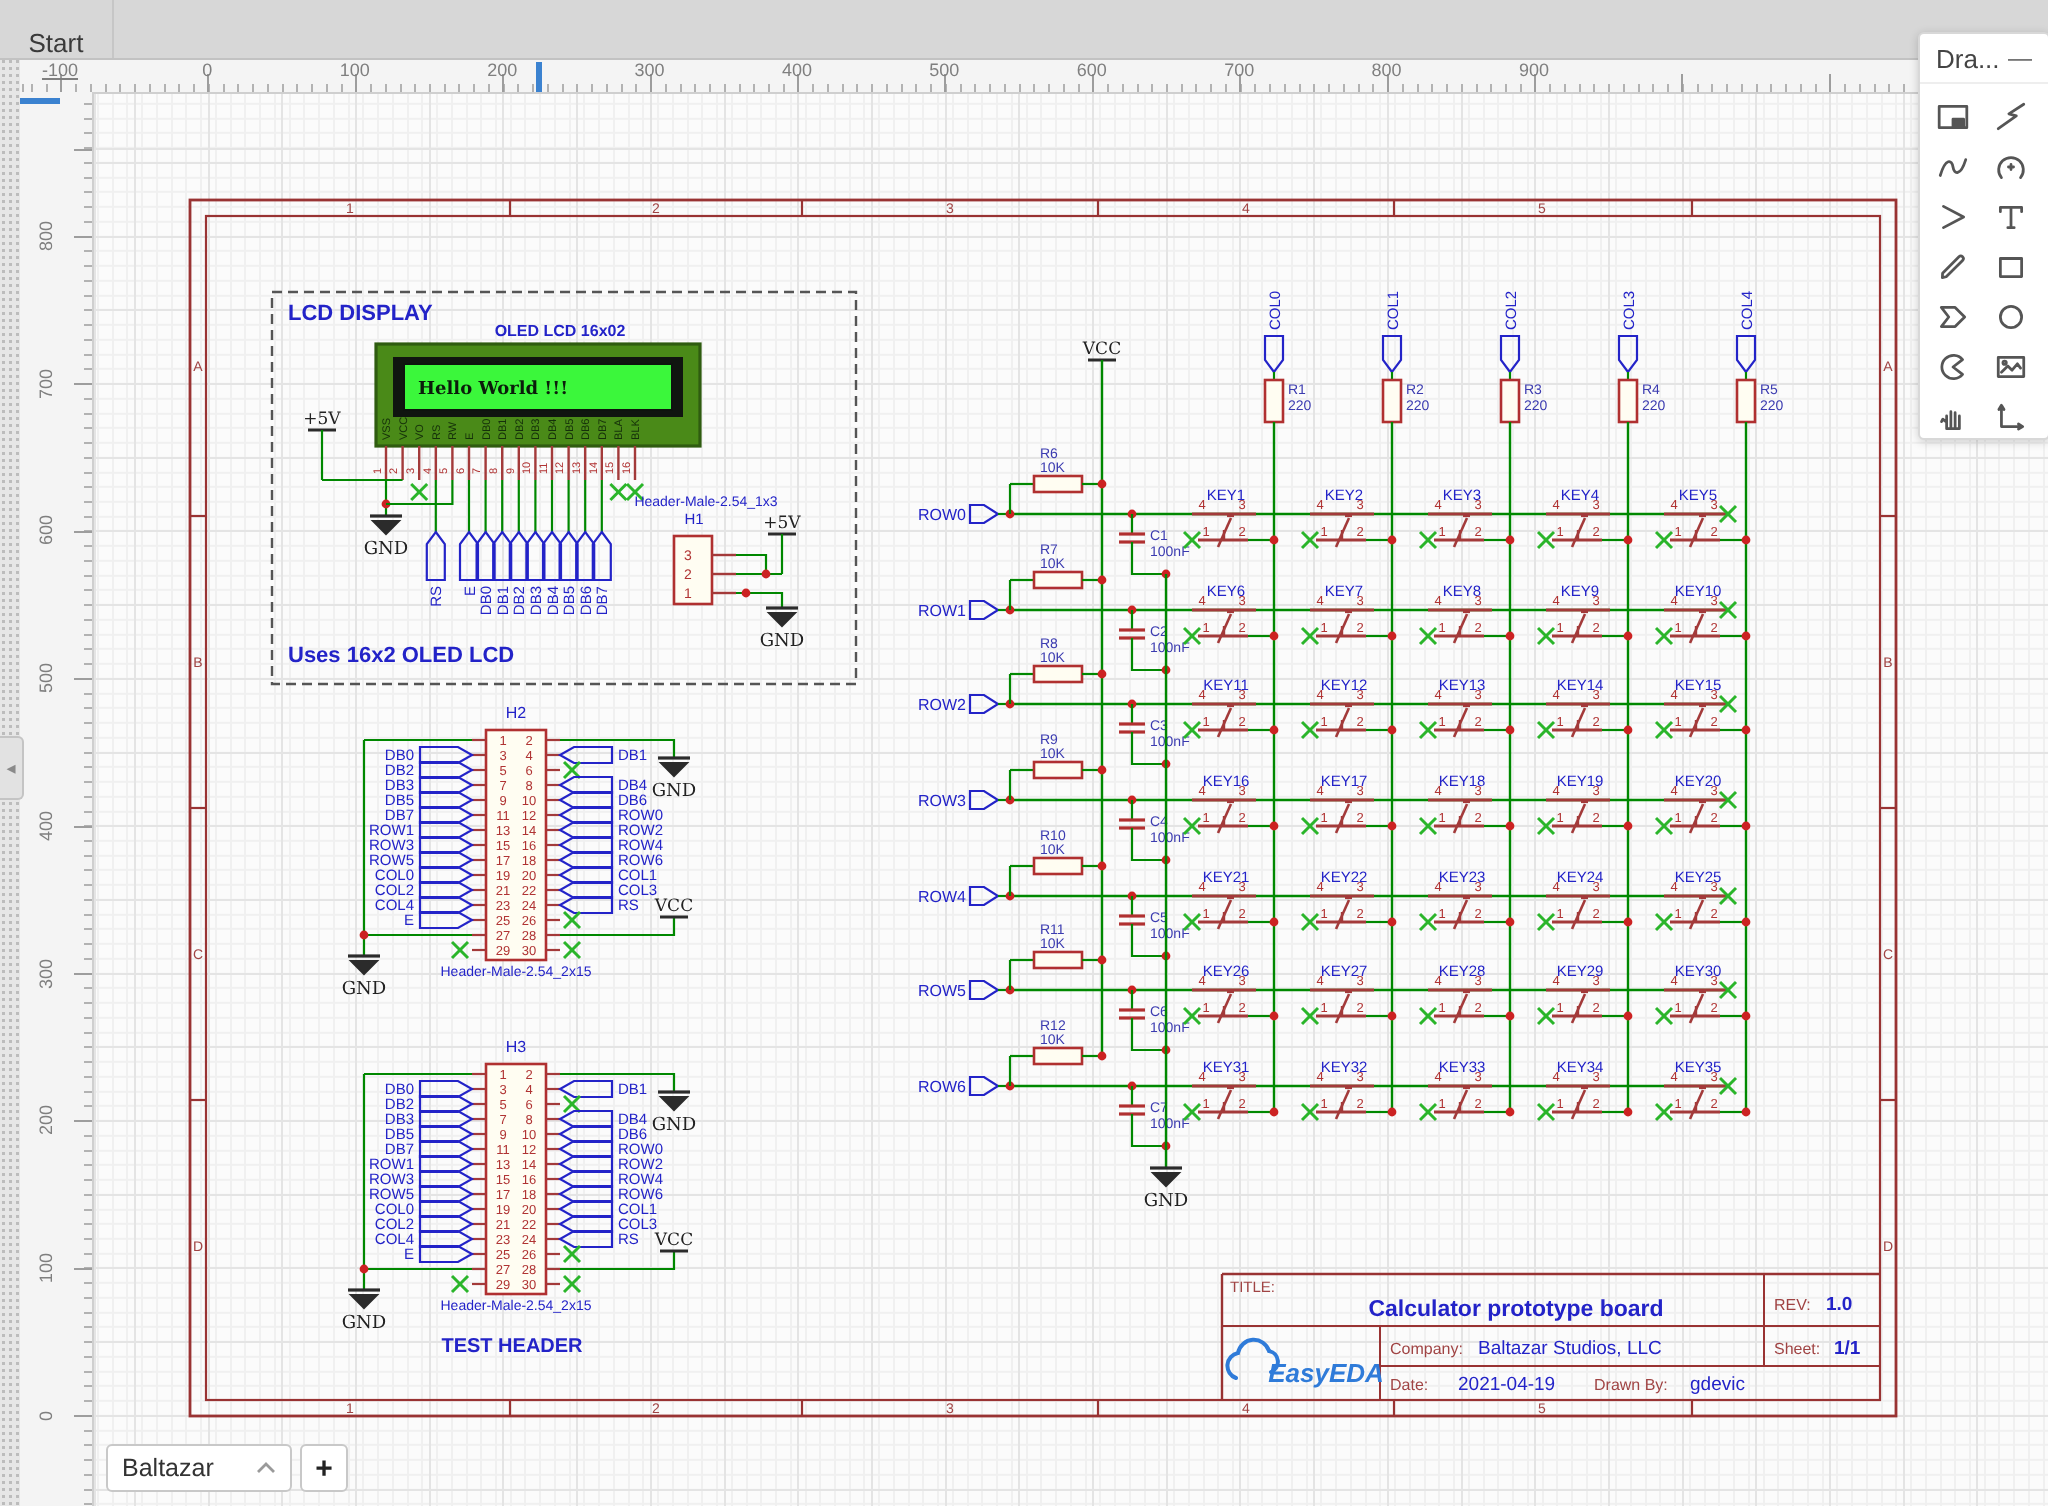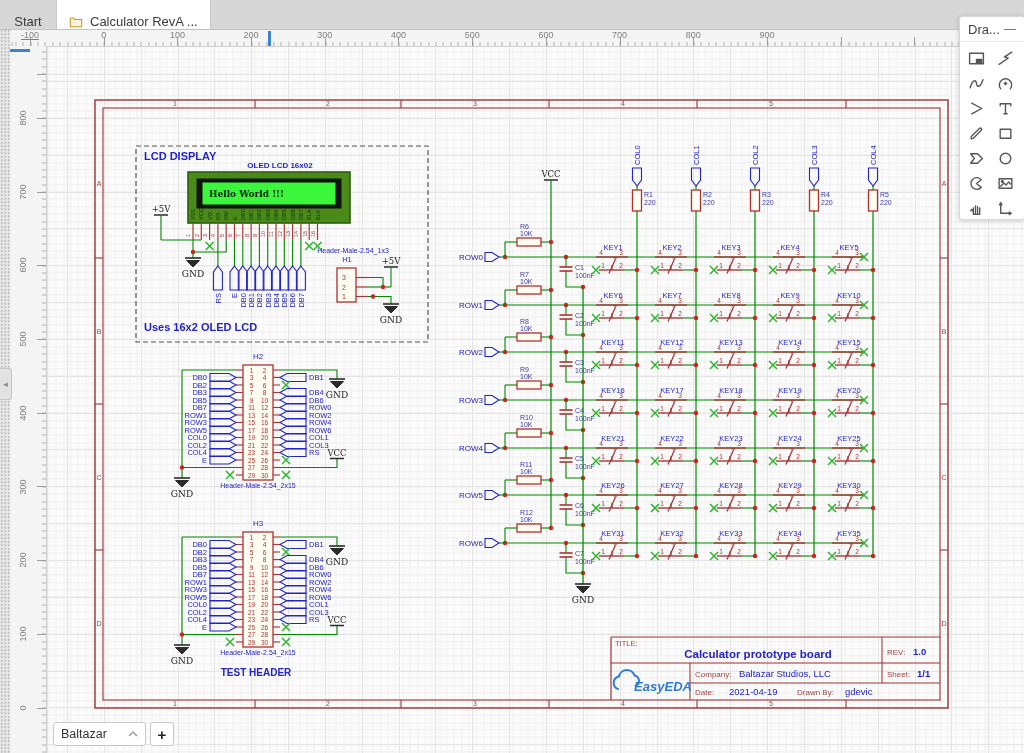--- a/index.html
+++ b/index.html
@@ -1217,28 +1217,20 @@
         <line x1="575" y1="584" x2="591" y2="584" stroke="#2b2b2b" stroke-width="1.6"></line>
         <polygon points="576.5,586.5 589.5,586.5 583,593" stroke="#2b2b2b" fill="#2b2b2b" stroke-width="1"></polygon>
         <text x="583" y="603" font-size="9" fill="#222" text-anchor="middle" font-family="DejaVu Serif, serif" font-weight="normal">GND</text>
       </g>
     </svg>
 
   <div class="tabbar">
     <div class="tab start">
       <span>Start</span>
     </div>
-    <div class="tab active">
-      <span class="tab-ico">
-        <svg viewBox="0 0 16 16">
-            <path d="M1.5 4.5v-1h4l1.2 1.6h7.8v8.4H1.5z" fill="#fdf3dc" stroke="#c8962e" stroke-width="1.2"></path>
-          </svg>
-      </span>
-      <span>Calculator RevA ...</span>
-    </div>
   </div>
 
   <div class="hruler">
     <div class="minor"></div>
       <div class="major"></div>
       <div id="hlabels">
         <span class="hlab" style="left: 20px; text-decoration: underline;">-100</span>
         <span class="hlab" style="left: 93.7px;">0</span>
         <span class="hlab" style="left: 167.4px;">100</span>
         <span class="hlab" style="left: 241.1px;">200</span>

